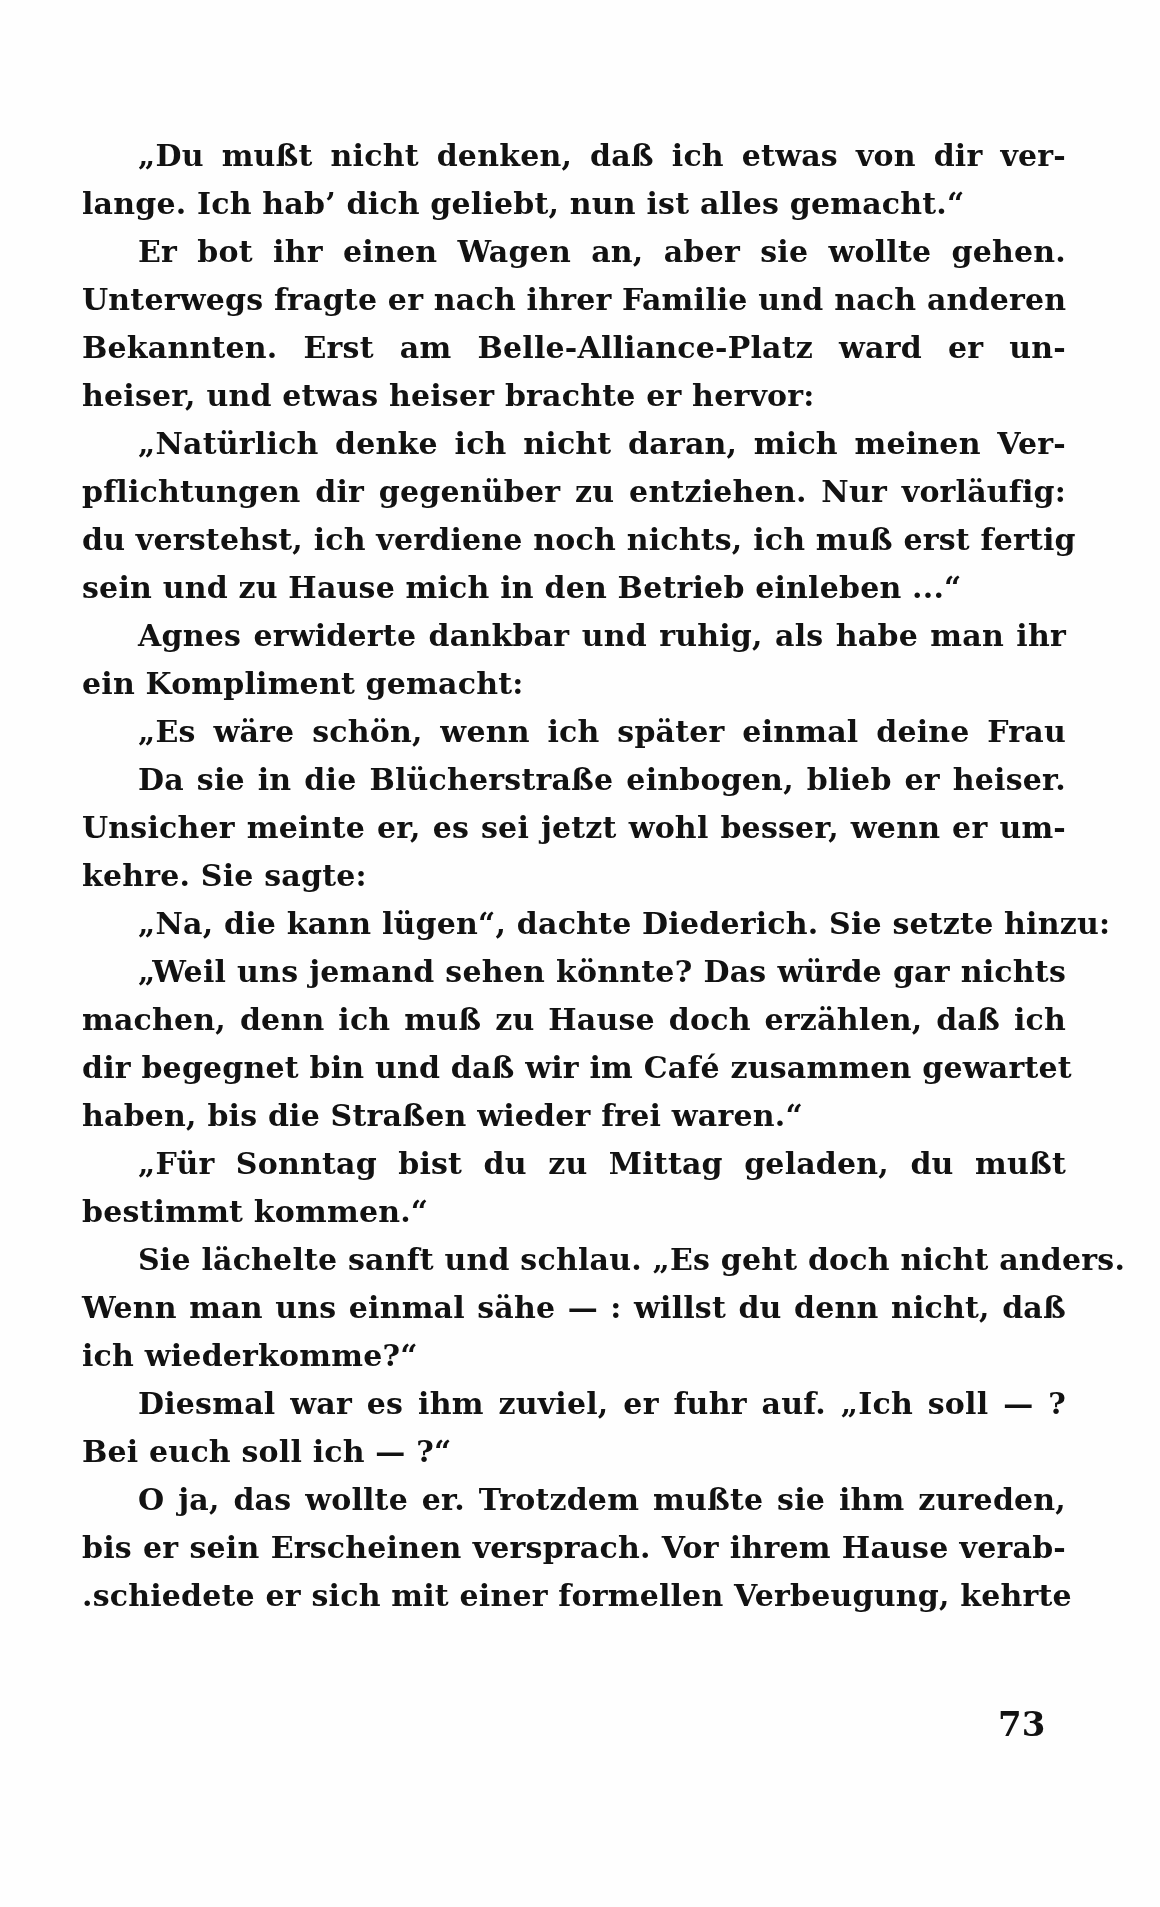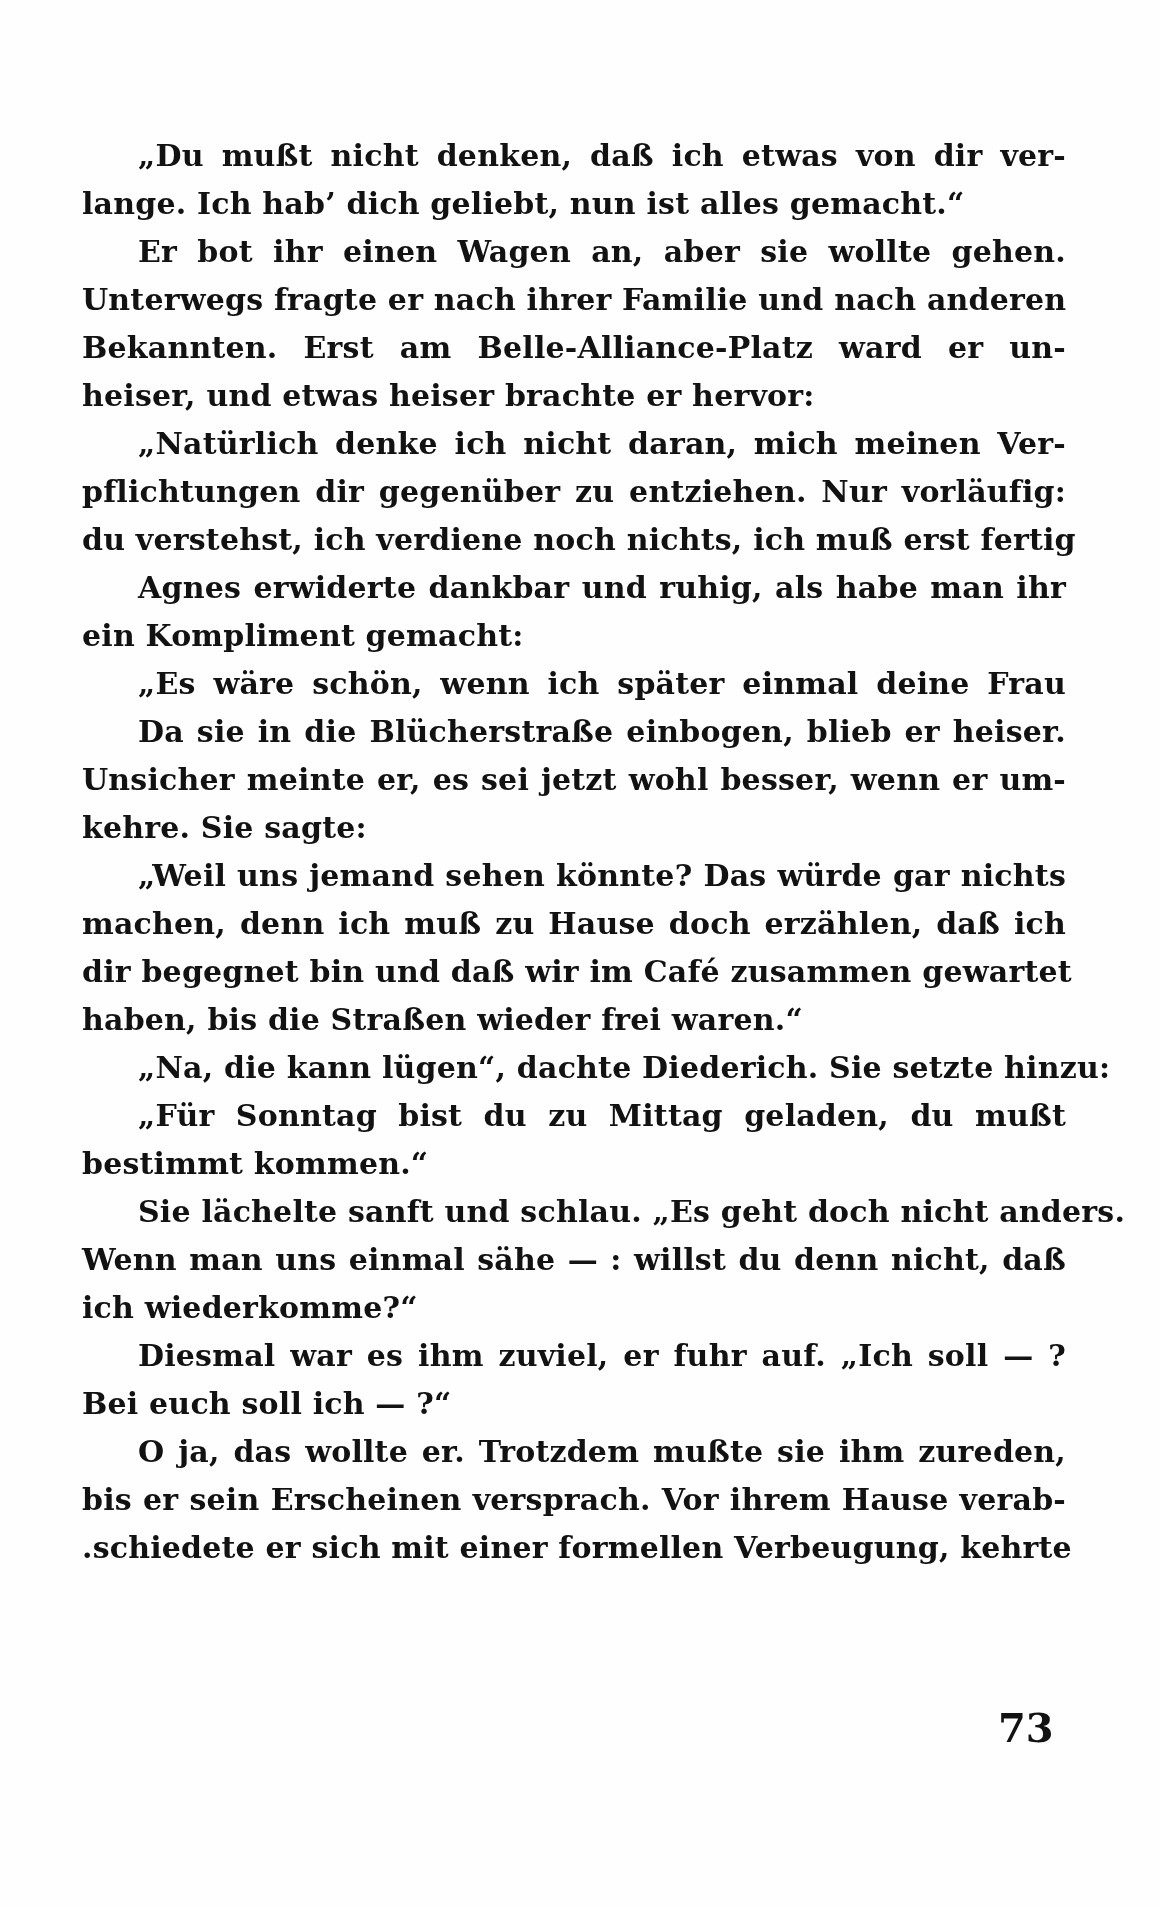--- a/index.html
+++ b/index.html
@@ -44,21 +44,21 @@
   .line.last {
     text-align-last: left;
   }
   .line.first {
     text-indent: 56px;
   }
   .page-number {
     position: absolute;
     left: 998px;
     top: 1704px;
-    font-size: 40px;
+    font-size: 34px;
     font-weight: 800;
     color: #121212;
   }
 </style>
 </head>
 <body>
 
 <div class="page">
   <div class="text-block">
       <div class="paragraph">
@@ -68,41 +68,42 @@
       <div class="paragraph">
         <div class="line first">Er bot ihr einen Wagen an, aber sie wollte gehen.</div>
         <div class="line">Unterwegs fragte er nach ihrer Familie und nach anderen</div>
         <div class="line">Bekannten. Erst am Belle-Alliance-Platz ward er un-</div>
         <div class="line last">heiser, und etwas heiser brachte er hervor:</div>
       </div>
       <div class="paragraph">
         <div class="line first">„Natürlich denke ich nicht daran, mich meinen Ver-</div>
         <div class="line">pflichtungen dir gegenüber zu entziehen. Nur vorläufig:</div>
         <div class="line">du verstehst, ich verdiene noch nichts, ich muß erst fertig</div>
+        <div class="line last">sein und zu Hause mich in den Betrieb einleben ...“</div>
       </div>
       <div class="paragraph">
         <div class="line first">Agnes erwiderte dankbar und ruhig, als habe man ihr</div>
         <div class="line last">ein Kompliment gemacht:</div>
       </div>
       <div class="paragraph">
         <div class="line first">„Es wäre schön, wenn ich später einmal deine Frau</div>
       </div>
       <div class="paragraph">
         <div class="line first">Da sie in die Blücherstraße einbogen, blieb er heiser.</div>
         <div class="line">Unsicher meinte er, es sei jetzt wohl besser, wenn er um-</div>
         <div class="line last">kehre. Sie sagte:</div>
       </div>
       <div class="paragraph">
+        <div class="line first last">„Na, die kann lügen“, dachte Diederich. Sie setzte hinzu:</div>
+      </div>
+      <div class="paragraph">
         <div class="line first">„Weil uns jemand sehen könnte? Das würde gar nichts</div>
         <div class="line">machen, denn ich muß zu Hause doch erzählen, daß ich</div>
         <div class="line">dir begegnet bin und daß wir im Café zusammen gewartet</div>
         <div class="line last">haben, bis die Straßen wieder frei waren.“</div>
-      </div>
-      <div class="paragraph">
-        <div class="line first last">„Na, die kann lügen“, dachte Diederich. Sie setzte hinzu:</div>
       </div>
       <div class="paragraph">
         <div class="line first">„Für Sonntag bist du zu Mittag geladen, du mußt</div>
         <div class="line last">bestimmt kommen.“</div>
       </div>
       <div class="paragraph">
         <div class="line first">Sie lächelte sanft und schlau. „Es geht doch nicht anders.</div>
         <div class="line">Wenn man uns einmal sähe — : willst du denn nicht, daß</div>
         <div class="line last">ich wiederkomme?“</div>
       </div>

